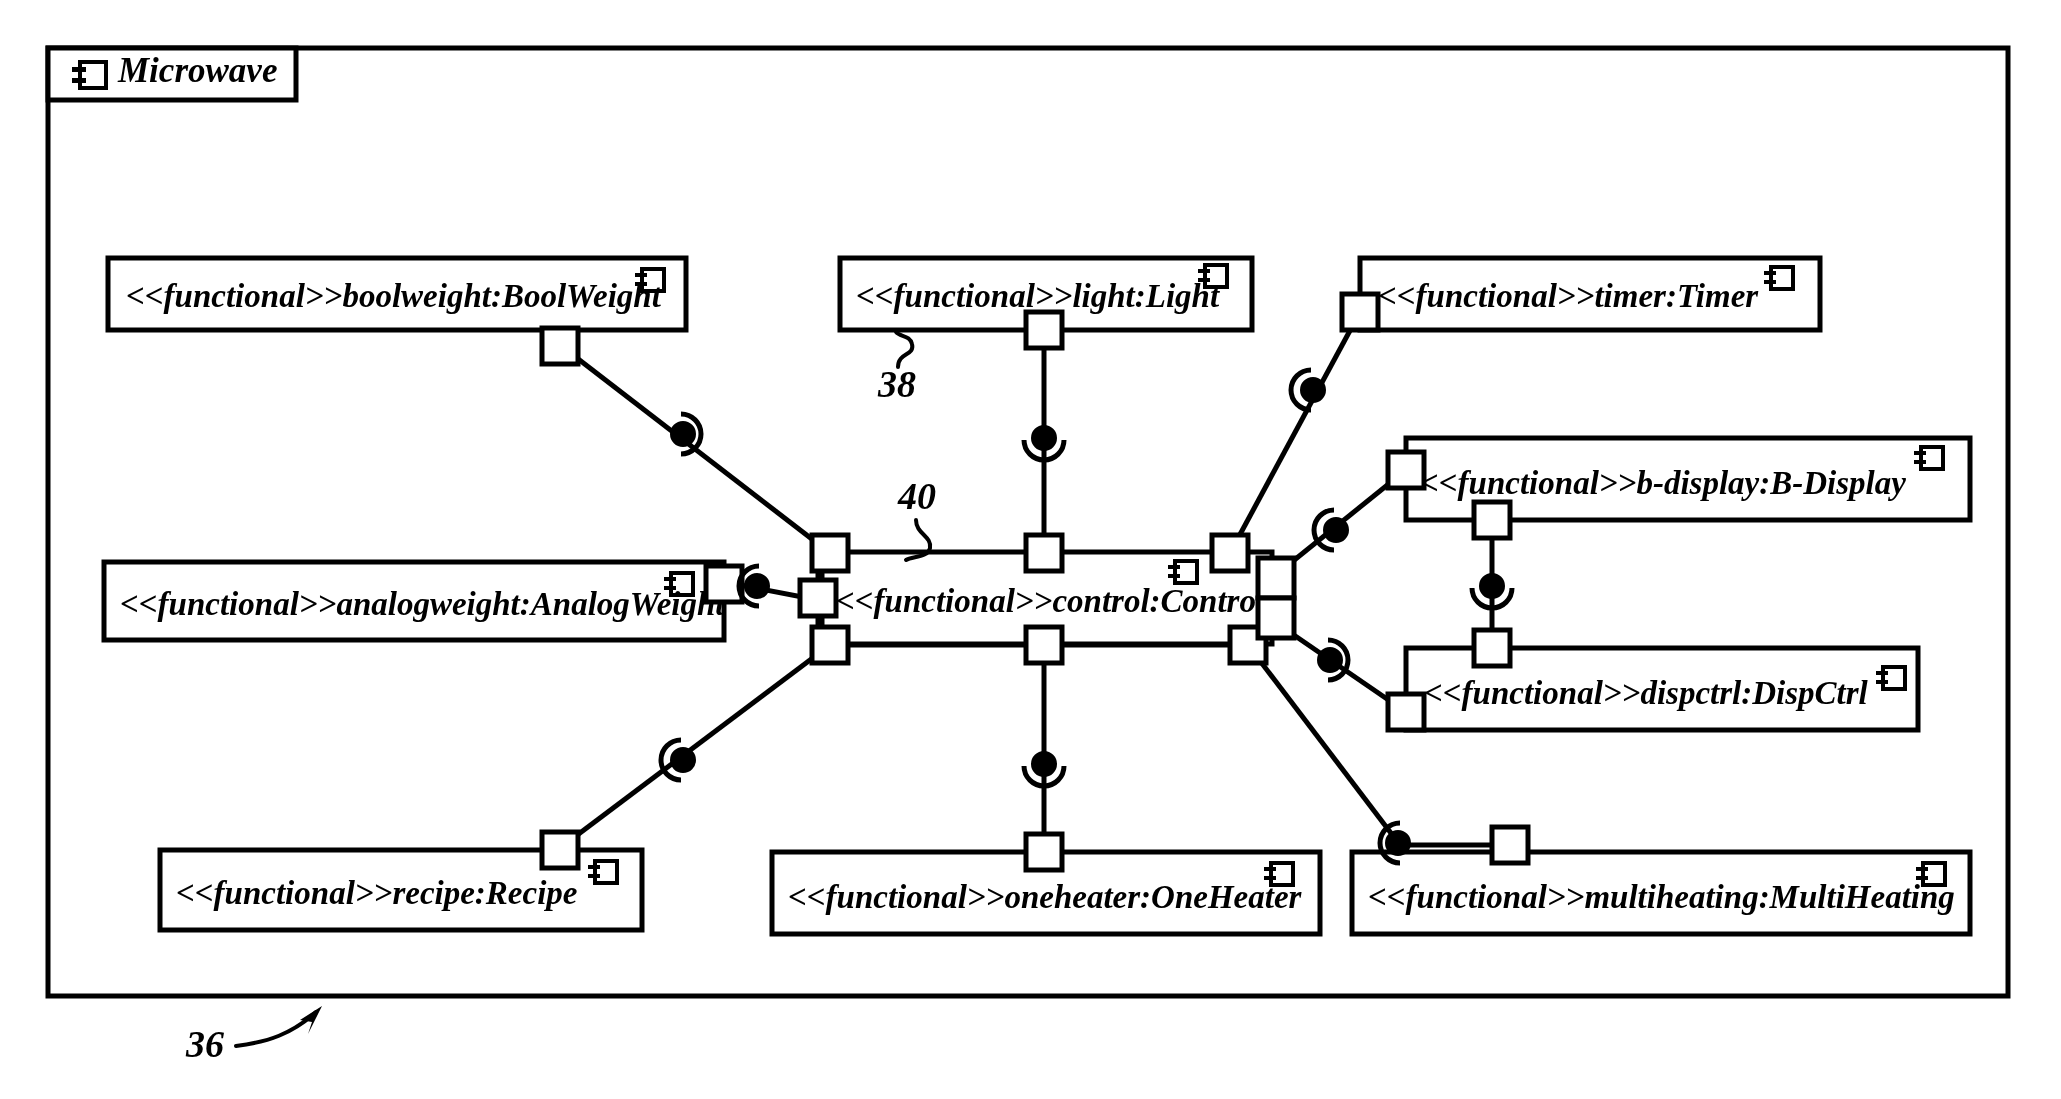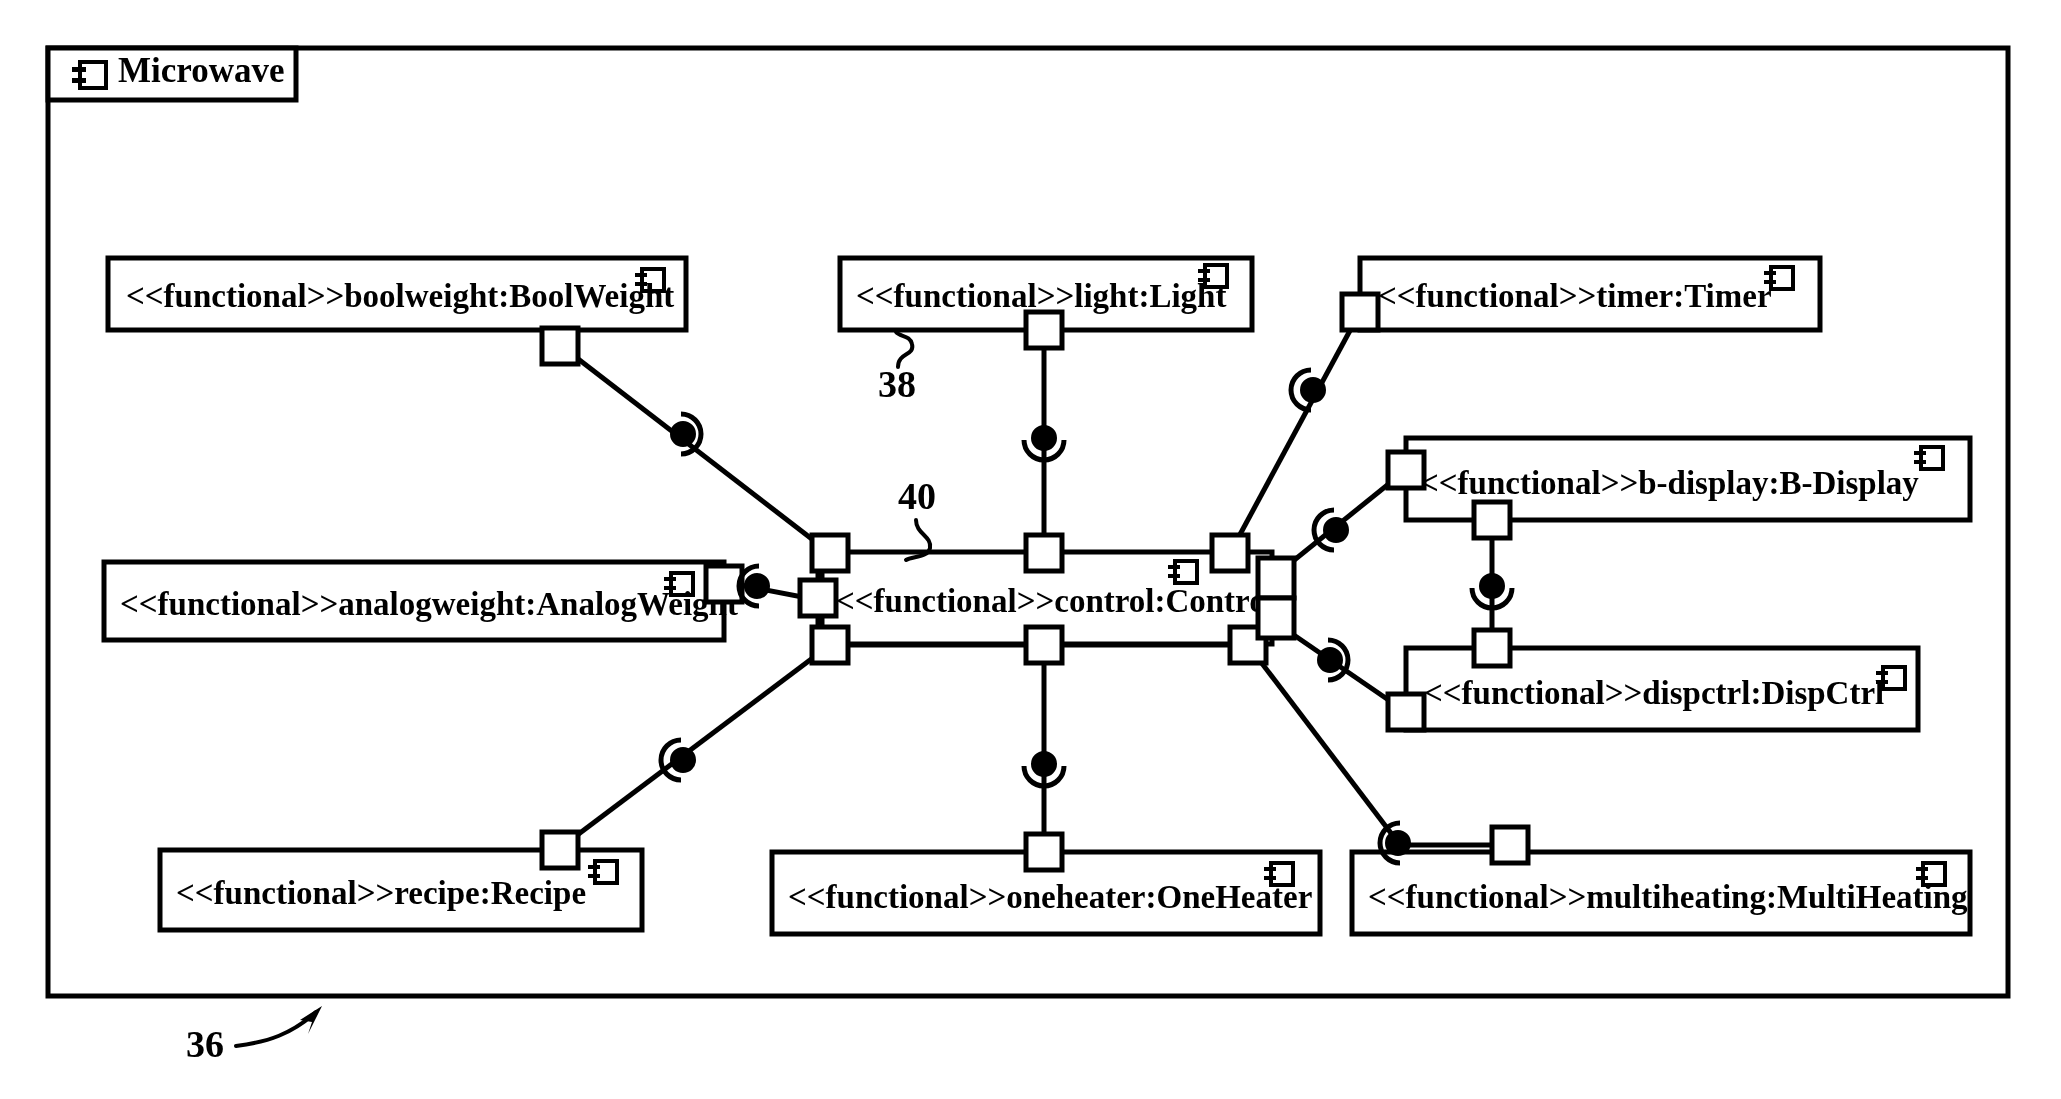--- a/index.html
+++ b/index.html
@@ -10,20 +10,21 @@
   }
   body {
     font-family: "Liberation Serif", "DejaVu Serif", serif;
   }
   #stage {
     position: relative;
     width: 2049px;
     height: 1099px;
     background: #ffffff;
     overflow: hidden;
+    font-style: italic;
   }
   #diagram-svg {
     position: absolute;
     top: 0;
     left: 0;
     width: 2061px;
     height: 1099px;
   }
   .frame-rect {
     fill: none;

